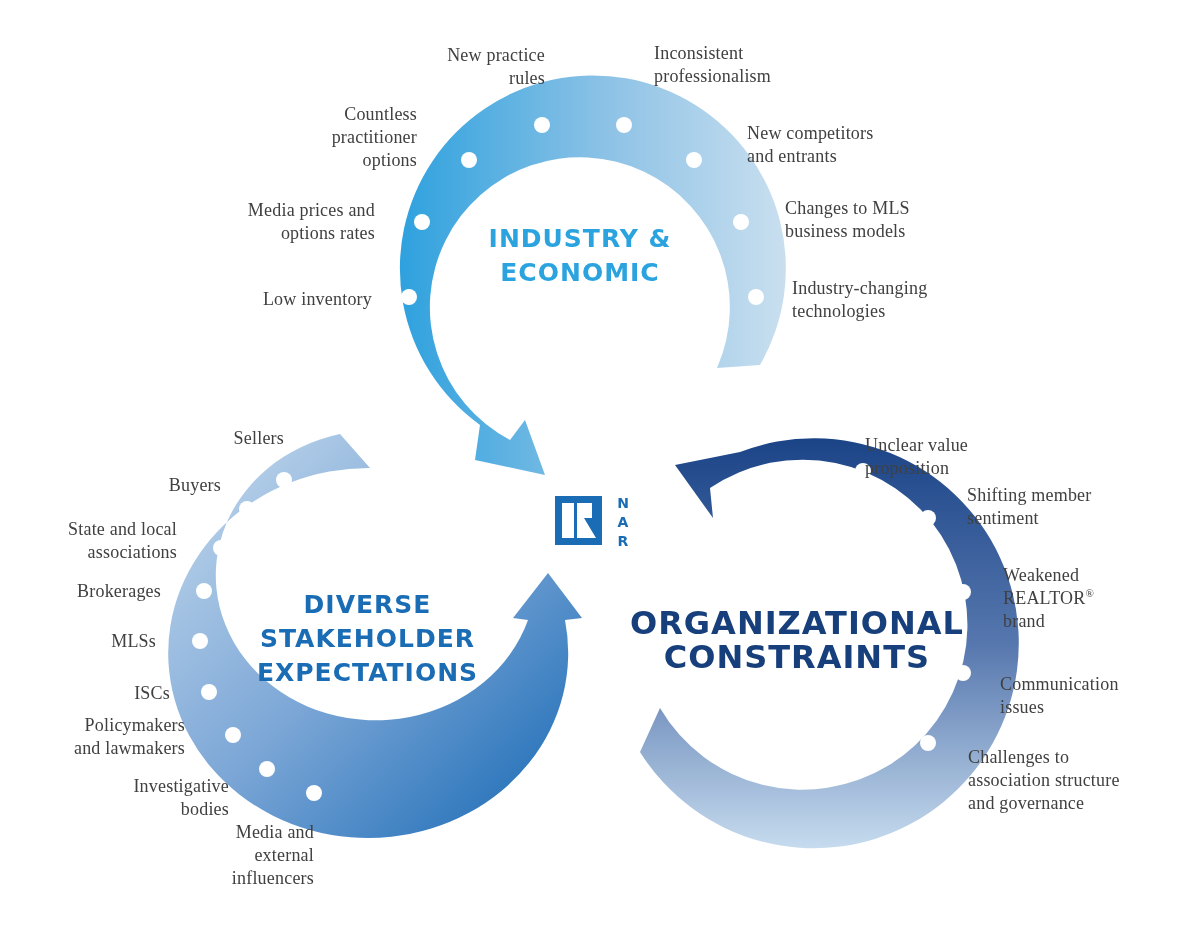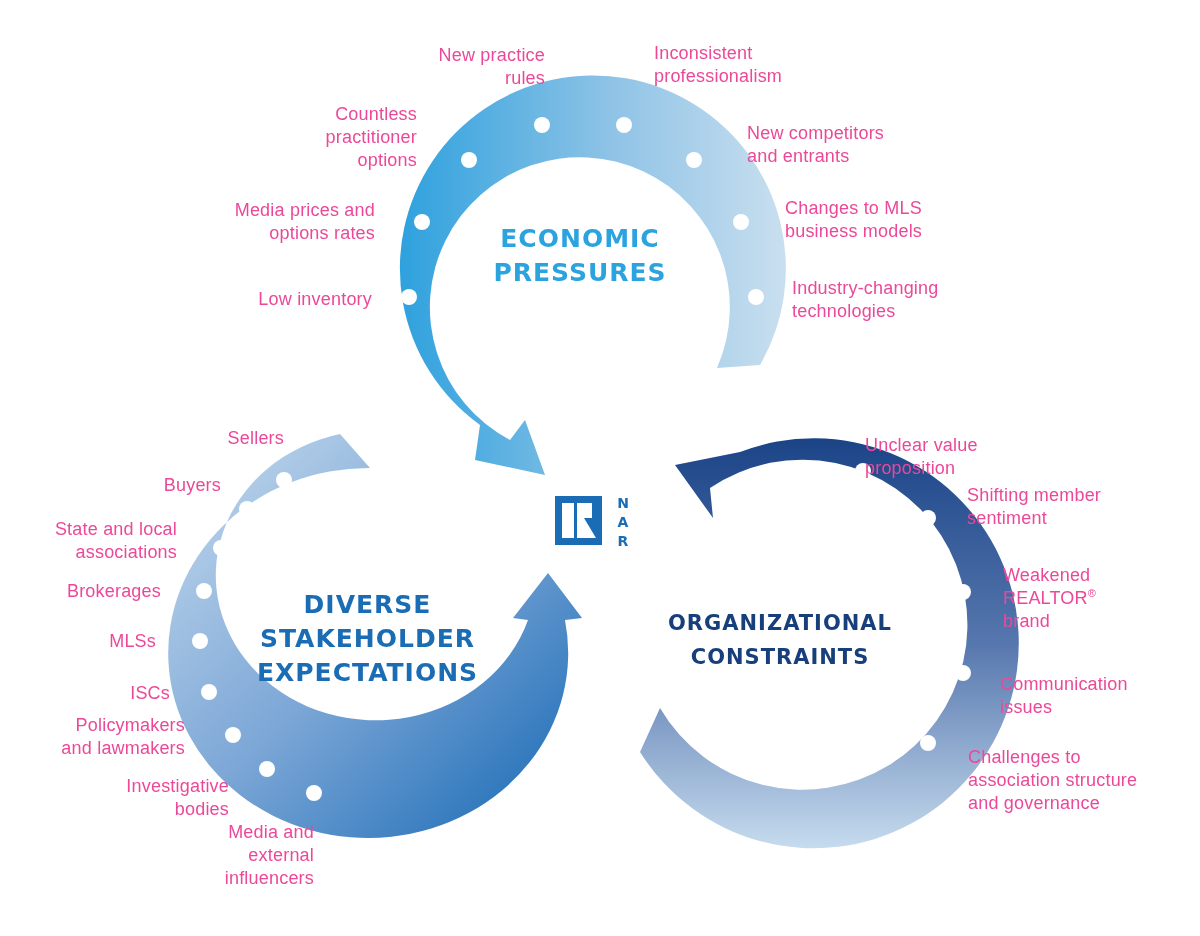--- a/index.html
+++ b/index.html
@@ -1,20 +1,20 @@
 <!DOCTYPE html>
 <html><head>
 <meta charset="utf-8">
 <style>
   html, body { margin: 0; padding: 0; background: #ffffff; }
   body { width: 1200px; height: 936px; position: relative; overflow: hidden;
          font-family: "Liberation Sans", "DejaVu Sans", sans-serif; }
   #diagram { position: absolute; left: 0; top: 0; width: 1200px; height: 936px; }
-  .lbl { position: absolute; font-size: 18px; line-height: 23px; color: #ec4899;
-         font-family: Liberation Sans, sans-serif; letter-spacing: 0.2px; }
+  .lbl { position: absolute; font-size: 18px; line-height: 23px; color: #404040;
+         font-family: Liberation Serif, serif; letter-spacing: 0.2px; }
   .lbl span { display: block; white-space: nowrap; }
   .r { text-align: right; }
   .l { text-align: left; }
   .title { position: absolute; font-family: "DejaVu Sans", "Liberation Sans", sans-serif;
            font-weight: bold; text-align: center; letter-spacing: 1px; }
   .title span { display: block; white-space: nowrap; }
   sup { font-size: 11px; vertical-align: super; line-height: 0; }
 </style>
 </head>
 <body>
@@ -93,29 +93,29 @@
     <rect x="555" y="496" width="47" height="49" fill="#1a6db5"></rect>
     <rect x="562" y="503" width="12" height="35" fill="#ffffff"></rect>
     <path fill="#ffffff" d="M 577 503 L 592 503 L 592 518 L 584 518 L 596 538 L 577 538 Z"></path>
     <text id="logoN" x="623" y="508" font-size="14" font-weight="bold" fill="#1a6db5" text-anchor="middle" font-family="DejaVu Sans, sans-serif">N</text>
     <text id="logoA" x="623" y="527" font-size="14" font-weight="bold" fill="#1a6db5" text-anchor="middle" font-family="DejaVu Sans, sans-serif">A</text>
     <text id="logoR" x="623" y="546" font-size="14" font-weight="bold" fill="#1a6db5" text-anchor="middle" font-family="DejaVu Sans, sans-serif">R</text>
   </g>
 </svg>
 
 <div class="title" style="left:460px; top:222px; width:240px; font-size:25px; line-height:34px; color:#2aa3df;">
+  <span>INDUSTRY &amp;</span>
   <span>ECONOMIC</span>
-  <span>PRESSURES</span>
 </div>
 <div class="title" style="left:240px; top:588px; width:255px; font-size:25px; line-height:34px; color:#1a6db5;">
   <span>DIVERSE</span>
   <span>STAKEHOLDER</span>
   <span>EXPECTATIONS</span>
 </div>
-<div class="title" style="left:630px; top:606px; width:300px; font-size:21px; line-height:34px; color:#173f7c;">
+<div class="title" style="left:630px; top:606px; width:300px; font-size:32px; line-height:34px; color:#173f7c;text-align:right;">
   <span>ORGANIZATIONAL</span>
   <span>CONSTRAINTS</span>
 </div>
 
 <div class="lbl r" style="right:828px; top:288px;">
   <span>Low inventory</span>
 </div>
 <div class="lbl r" style="right:825px; top:199px;">
   <span>Media prices and</span>
   <span>options rates</span>

